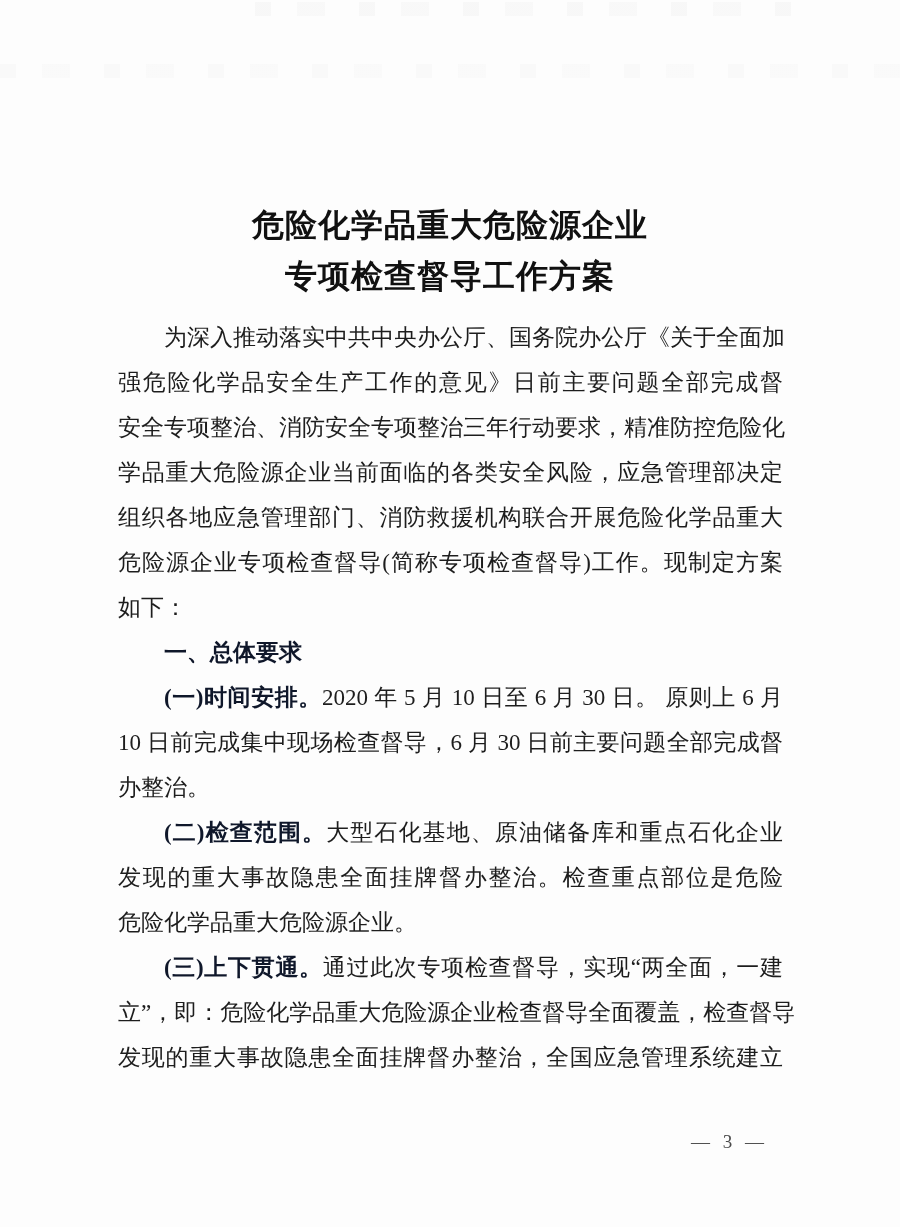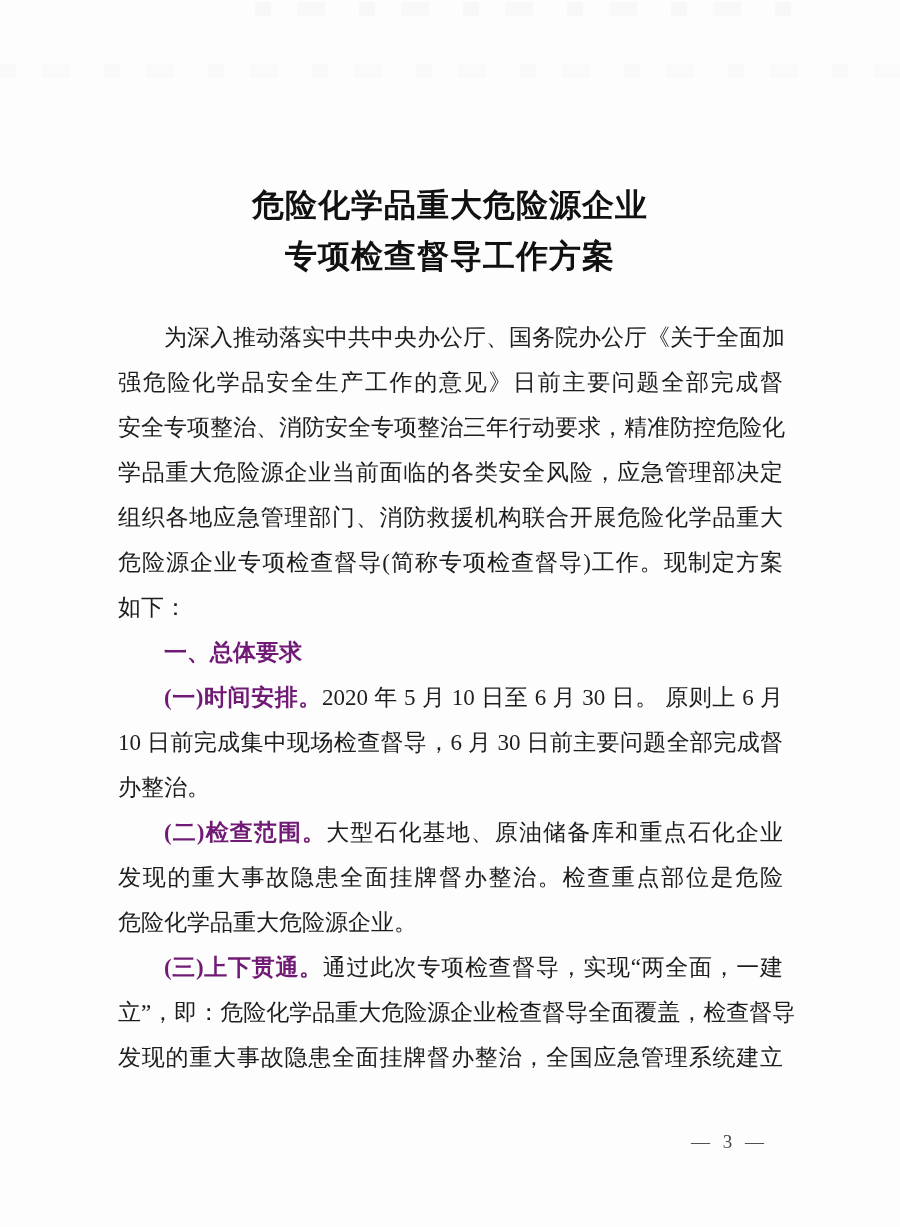--- a/index.html
+++ b/index.html
@@ -23,21 +23,21 @@
     background: repeating-linear-gradient(90deg,
       #f3f3f3 0 16px, transparent 16px 42px,
       #f5f5f5 42px 70px, transparent 70px 104px);
     opacity: 0.55;
   }
   .strip-a { top: 2px;  left: 255px; width: 560px; }
   .strip-b { top: 64px; left: 0;     width: 900px; opacity: 0.4; }
 
   .title {
     position: absolute;
-    top: 180px;
+    top: 200px;
     left: 0;
     width: 900px;
     margin: 0;
     text-align: center;
     font-size: 32px;
     line-height: 51px;
     font-weight: 700;
     color: #111111;
     letter-spacing: 1px;
   }
@@ -50,21 +50,21 @@
   .line {
     width: 665px;
     font-size: 23px;
     line-height: 45px;
     white-space: nowrap;
     text-align: justify;
     color: #1d1d1d;
   }
   .line.fill { text-align-last: justify; }
   .line.indent { text-indent: 2em; }
-  .line b, .line.heading { font-weight: 700; color: #701a75; }
+  .line b, .line.heading { font-weight: 700; color: #0f172a; }
   .page-number {
     position: absolute;
     top: 1131px;
     right: 132px;
     font-size: 19px;
     letter-spacing: 4px;
     color: #4a4a4a;
   }
 </style>
 </head>

